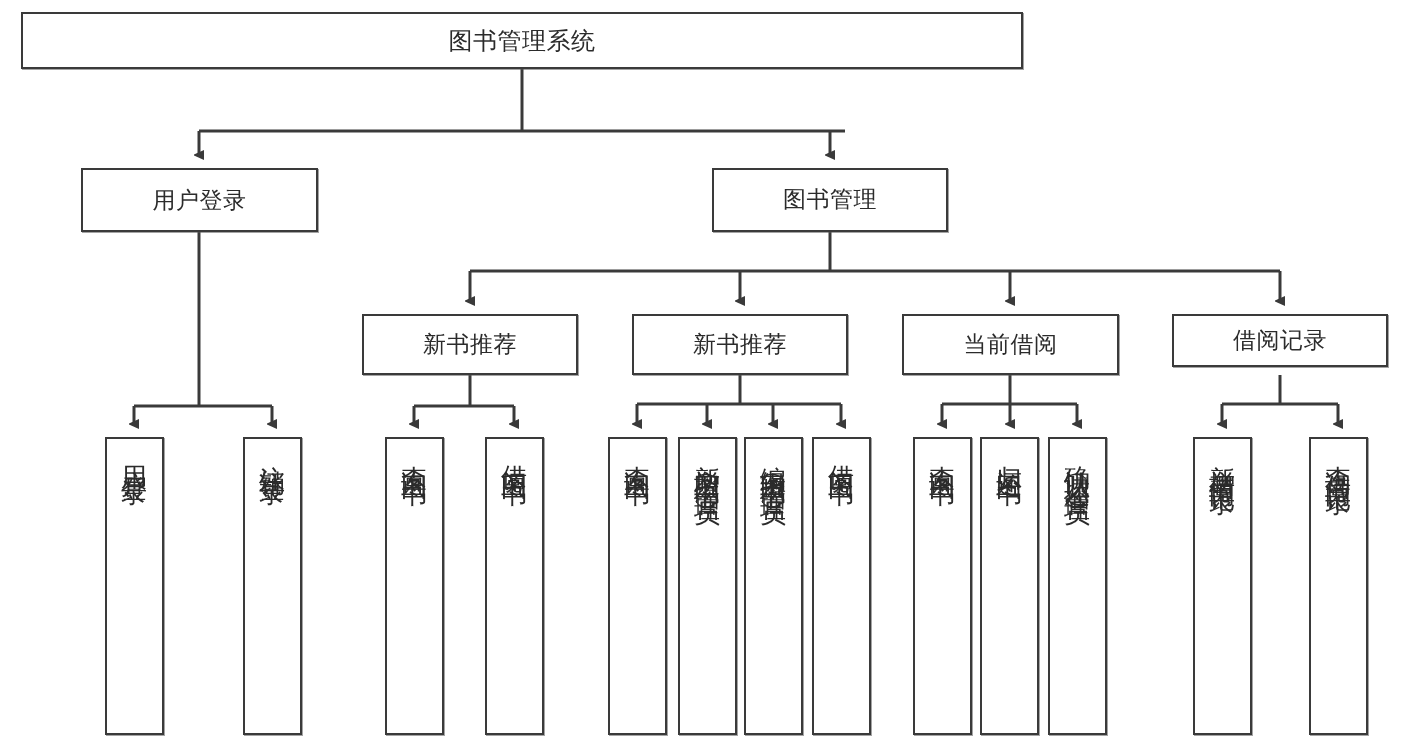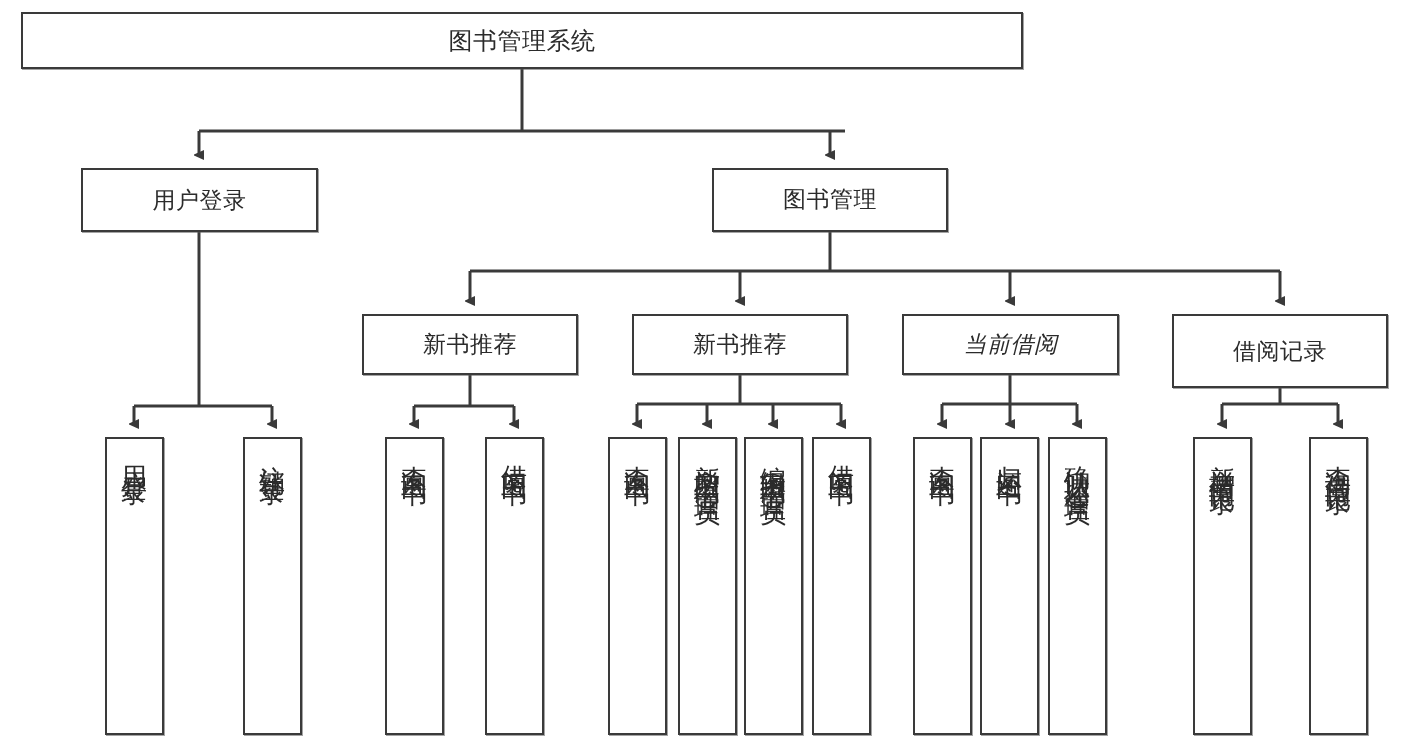--- a/index.html
+++ b/index.html
@@ -137,24 +137,24 @@
   <div class="node horiz" style="left:712px; top:168px; width:236px; height:64px;font-family:Liberation Serif, serif;">
     <span class="node-label">图书管理</span>
   </div>
 
   <div class="node horiz" style="left:362px; top:314px; width:216px; height:61px;">
     <span class="node-label">新书推荐</span>
   </div>
   <div class="node horiz" style="left:632px; top:314px; width:216px; height:61px;">
     <span class="node-label">新书推荐</span>
   </div>
-  <div class="node horiz" style="left:902px; top:314px; width:217px; height:61px;font-style:italic;">
+  <div class="node horiz" style="left:902px; top:314px; width:217px; height:61px;">
     <span class="node-label">当前借阅</span>
   </div>
-  <div class="node horiz" style="left:1172px; top:314px; width:216px; height:74px;">
+  <div class="node horiz" style="left:1172px; top:314px; width:216px; height:53px;">
     <span class="node-label">借阅记录</span>
   </div>
 
   <div class="node vert" style="left:105px; top:437px; width:59px; height:298px;">
     <span class="node-label">用户登录</span>
   </div>
   <div class="node vert" style="left:243px; top:437px; width:59px; height:298px;">
     <span class="node-label">注销登录</span>
   </div>
 

